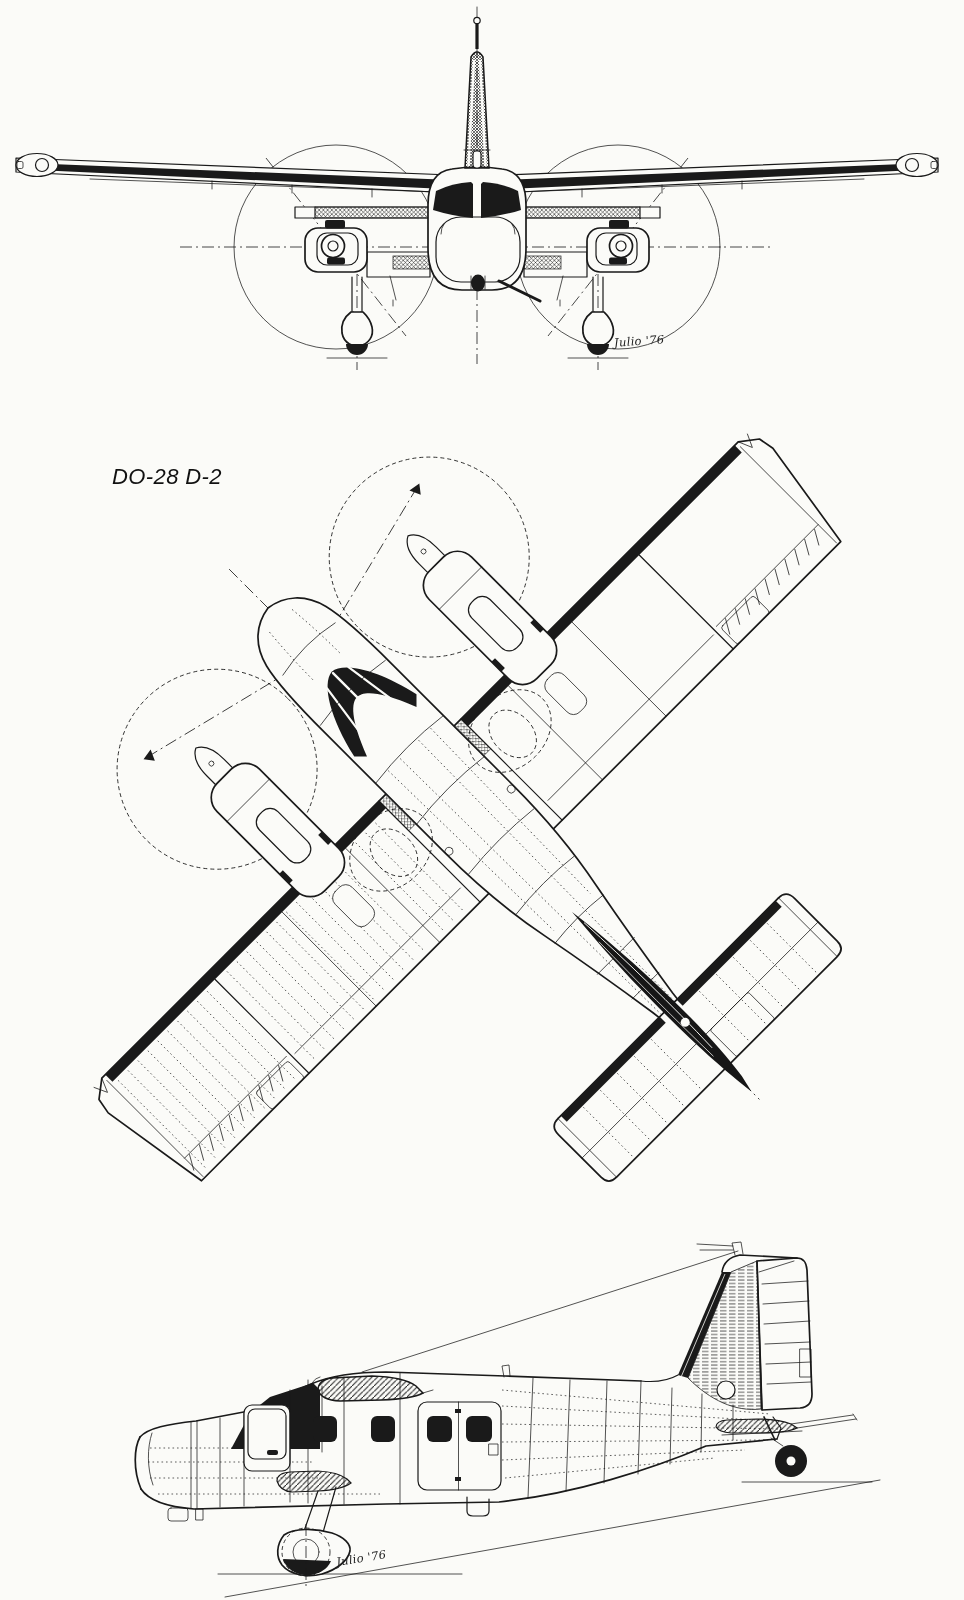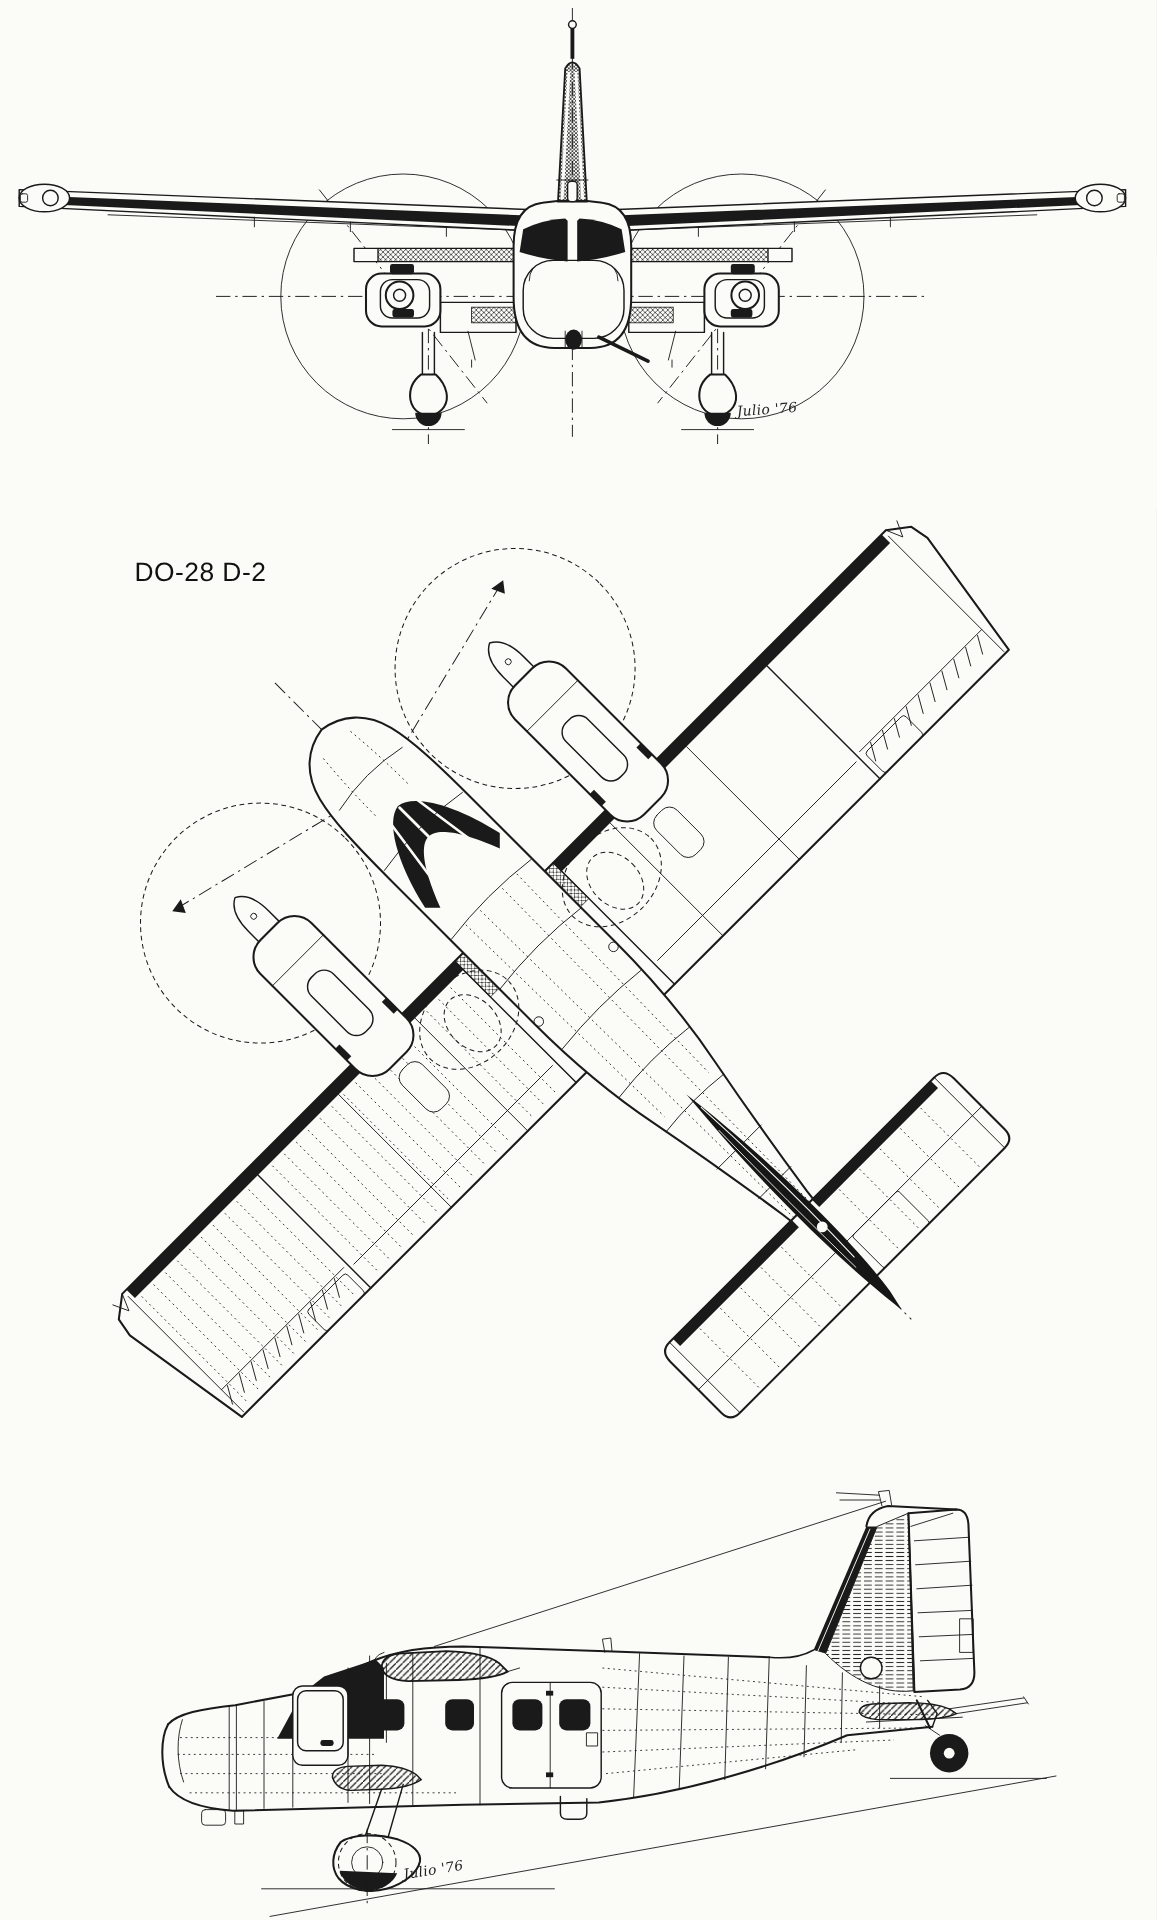--- a/index.html
+++ b/index.html
@@ -19,21 +19,21 @@
   .w  {fill:#fbfbf8;}
   .f  {fill:#1a1a1a;stroke:none;}
   .dd {fill:none;stroke:#1a1a1a;stroke-width:0.8;stroke-dasharray:12 4 2 4;}
   .ds {fill:none;stroke:#1a1a1a;stroke-width:0.85;stroke-dasharray:4 3;}
   .dt {fill:none;stroke:#1a1a1a;stroke-width:0.7;stroke-dasharray:1.6 2.9;}
   .wl {fill:none;stroke:#fbfbf8;stroke-width:2.4;stroke-linecap:round;}
 
   .overlay-label{position:absolute;color:#111;white-space:nowrap;}
   #title-label{
     left:112px;top:464px;
-    font-size:22px;letter-spacing:0.4px;
+    font-style:italic;font-size:22px;letter-spacing:0.4px;
     font-family:"Liberation Sans", sans-serif;
   }
   .signature{
     font-family:"DejaVu Serif", serif;
     font-style:italic;font-size:11.5px;color:#222;
     letter-spacing:0.3px;
   }
   #signature-front{left:614px;top:334px;transform:rotate(-4deg);}
   #signature-side{left:336px;top:1551px;transform:rotate(-9deg);}
 </style>

